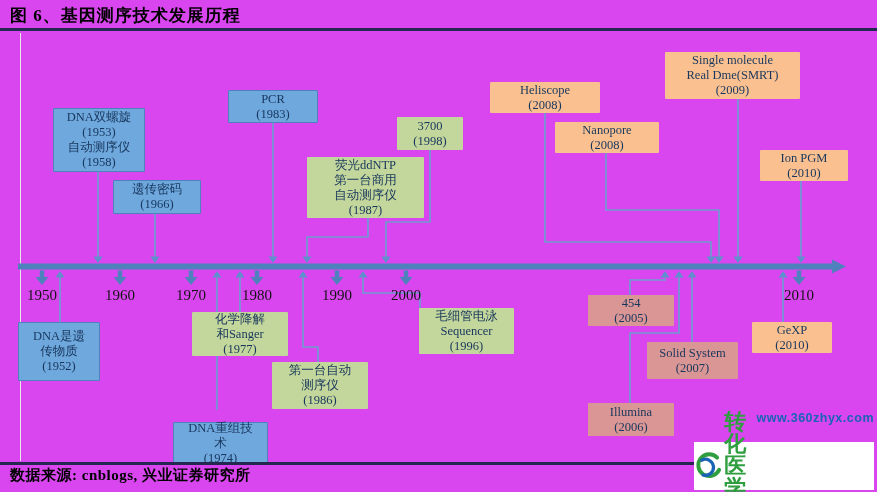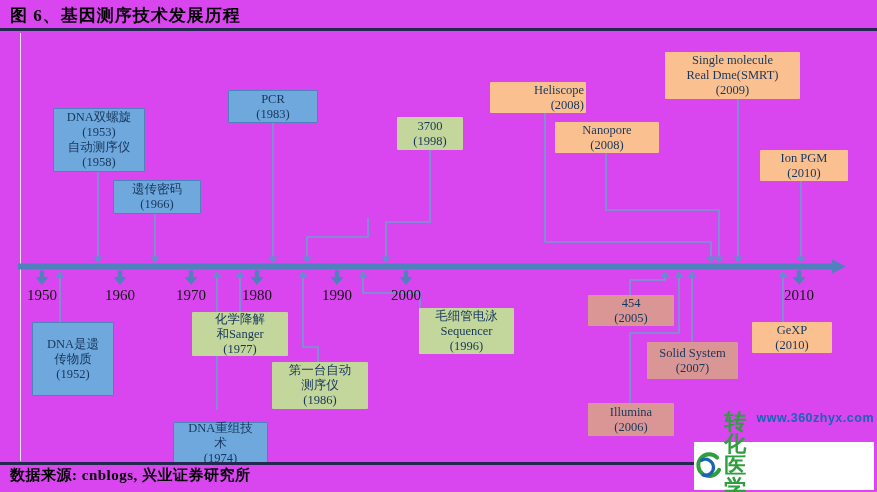--- a/index.html
+++ b/index.html
@@ -98,42 +98,48 @@
         <div>(1958)</div>
       </div>
       <div class="ebox c-blue" style="left: 113px; top: 180px; width: 88px; height: 34px;">
         <div>遗传密码</div>
         <div>(1966)</div>
       </div>
       <div class="ebox c-blue" style="left: 228px; top: 90px; width: 90px; height: 33px;">
         <div>PCR</div>
         <div>(1983)</div>
       </div>
+      <div class="ebox c-green" style="left: 307px; top: 157px; width: 117px; height: 61px;">
+        <div>荧光ddNTP</div>
+        <div>第一台商用</div>
+        <div>自动测序仪</div>
+        <div>(1987)</div>
+      </div>
       <div class="ebox c-green" style="left: 397px; top: 117px; width: 66px; height: 33px;">
         <div>3700</div>
         <div>(1998)</div>
       </div>
-      <div class="ebox c-orange" style="left: 490px; top: 82px; width: 96px; height: 31px; align-items: flex-end;">
+      <div class="ebox c-orange" style="left: 490px; top: 82px; width: 110px; height: 31px;">
         <div>Heliscope</div>
         <div>(2008)</div>
       </div>
       <div class="ebox c-orange" style="left: 555px; top: 122px; width: 104px; height: 31px;">
         <div>Nanopore</div>
         <div>(2008)</div>
       </div>
       <div class="ebox c-orange" style="left: 665px; top: 52px; width: 135px; height: 47px;">
         <div>Single molecule</div>
         <div>Real Dme(SMRT)</div>
         <div>(2009)</div>
       </div>
       <div class="ebox c-orange" style="left: 760px; top: 150px; width: 88px; height: 31px;">
         <div>Ion PGM</div>
         <div>(2010)</div>
       </div>
-      <div class="ebox c-blue" style="left: 32px; top: 322px; width: 82px; height: 74px;">
+      <div class="ebox c-blue" style="left: 18px; top: 322px; width: 82px; height: 59px;">
         <div>DNA是遗</div>
         <div>传物质</div>
         <div>(1952)</div>
       </div>
       <div class="ebox c-green" style="left: 192px; top: 312px; width: 96px; height: 44px;">
         <div>化学降解</div>
         <div>和Sanger</div>
         <div>(1977)</div>
       </div>
       <div class="ebox c-blue" style="left: 173px; top: 422px; width: 95px; height: 43px;">

